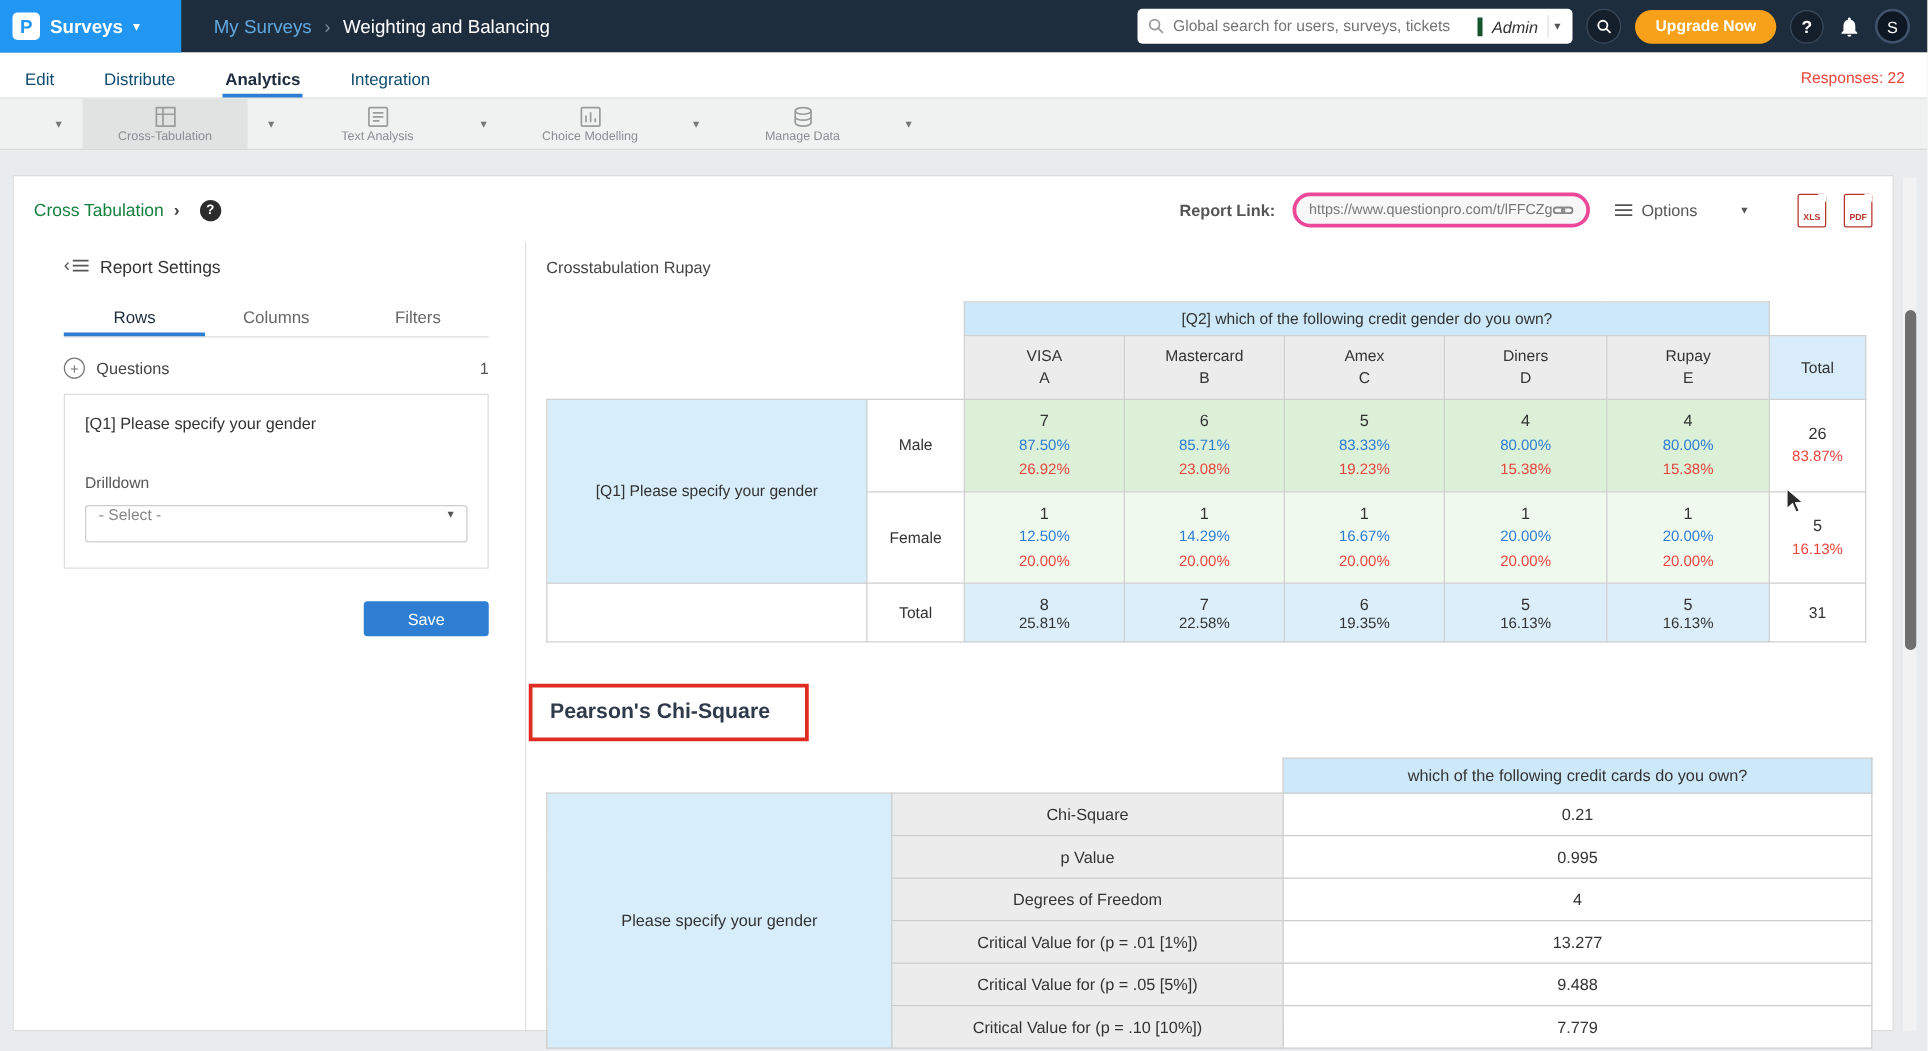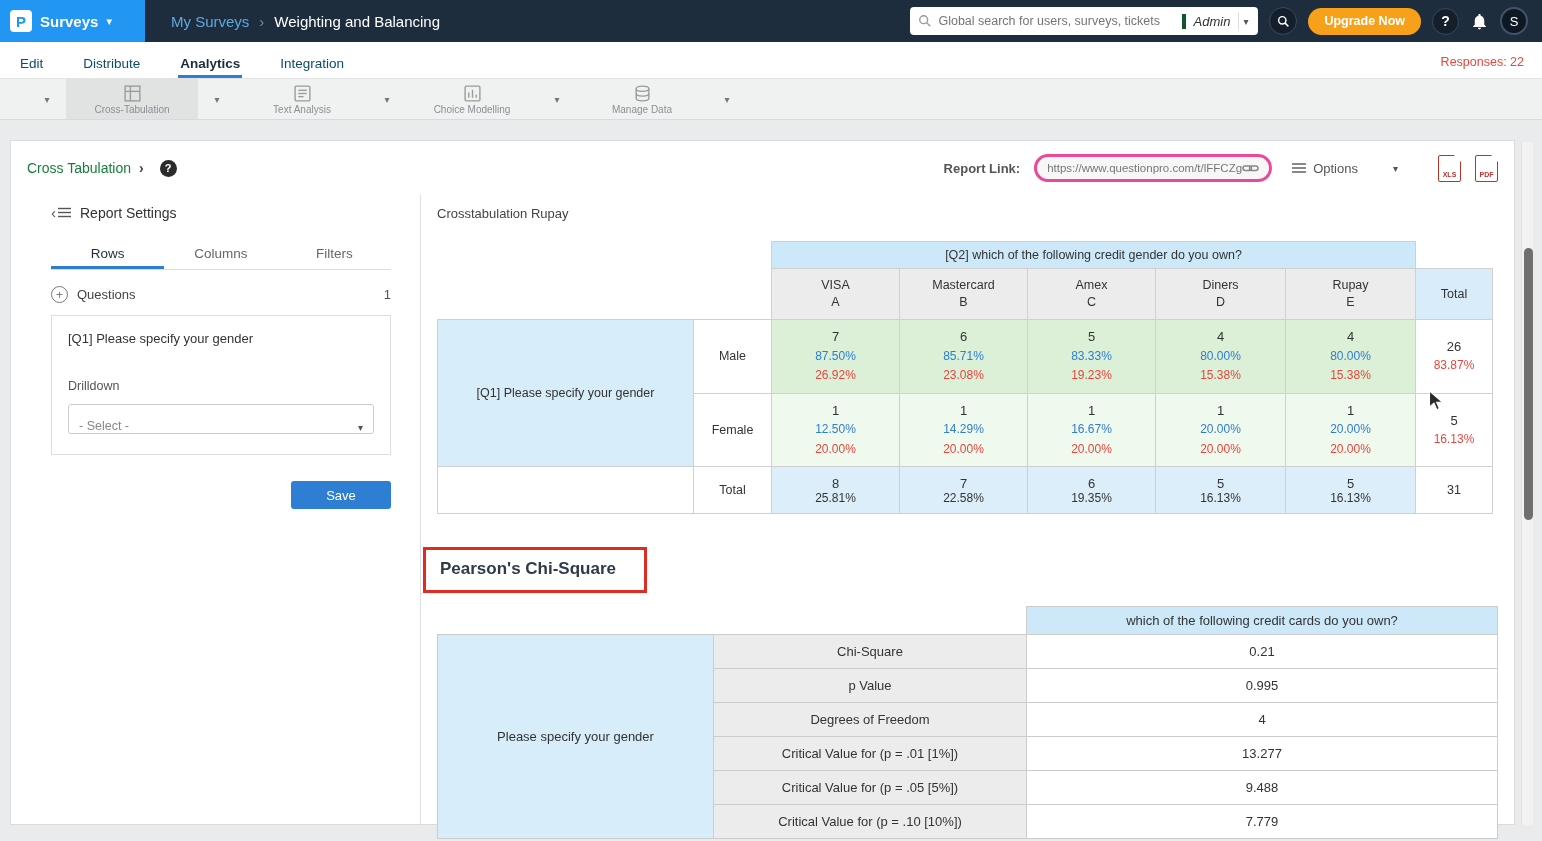--- a/index.html
+++ b/index.html
@@ -67,21 +67,21 @@
   .tabs { width:340px; display:flex; border-bottom:1px solid #ddd; margin-top:16px; }
   .tab { flex:1; text-align:center; padding:9px 0 8px; font-size:13.5px; color:#666; cursor:pointer; }
   .tab.active { color:#1d2c3c; border-bottom:3px solid #2d7dd2; padding-bottom:5px; }
   .questions-row { width:340px; display:flex; align-items:center; gap:9px; margin-top:16px; }
   .circle-plus { width:17px; height:17px; border:1.5px solid #777; border-radius:50%; color:#777; font-size:12px; display:inline-flex; align-items:center; justify-content:center; cursor:pointer; }
   .questions-row .qlabel { font-size:13px; color:#444; }
   .questions-row .qcount { margin-left:auto; font-size:13px; color:#555; }
   .qbox { width:340px; border:1px solid #ddd; margin-top:12px; padding:15px 16px 20px; }
   .qbox .qtext { font-size:13px; color:#333; }
   .qbox .drill { font-size:12.5px; color:#555; margin-top:33px; }
-  .select-box { margin-top:11px; height:30px; border:1px solid #ccc; border-radius:3px; display:flex; align-items:flex-end; padding:0 10px; cursor:pointer; }
+  .select-box { margin-top:11px; height:30px; border:1px solid #ccc; border-radius:3px; display:flex; align-items:flex-start; padding:0 10px; cursor:pointer; }
   .select-box .sval { font-size:12.5px; color:#888; }
   .select-box .scaret { margin-left:auto; color:#555; font-size:10px; }
   .save-btn { display:block; margin:26px 0 0 240px; width:100px; height:28px; background:#2e7fd4; border:none; border-radius:3px; color:#fff; font-size:13px; cursor:pointer; font-family:"Liberation Sans", sans-serif; }
 
   
   .main { flex:1; padding:12px 0 0 16px; position:relative; }
   .section-label { font-size:13px; color:#444; }
 
   table.ct { border-collapse:collapse; margin-top:20px; }
   table.ct td { border:1px solid #d0d0d0; text-align:center; vertical-align:middle; font-size:12.5px; color:#333; padding:4px 6px; background:#fff; }

